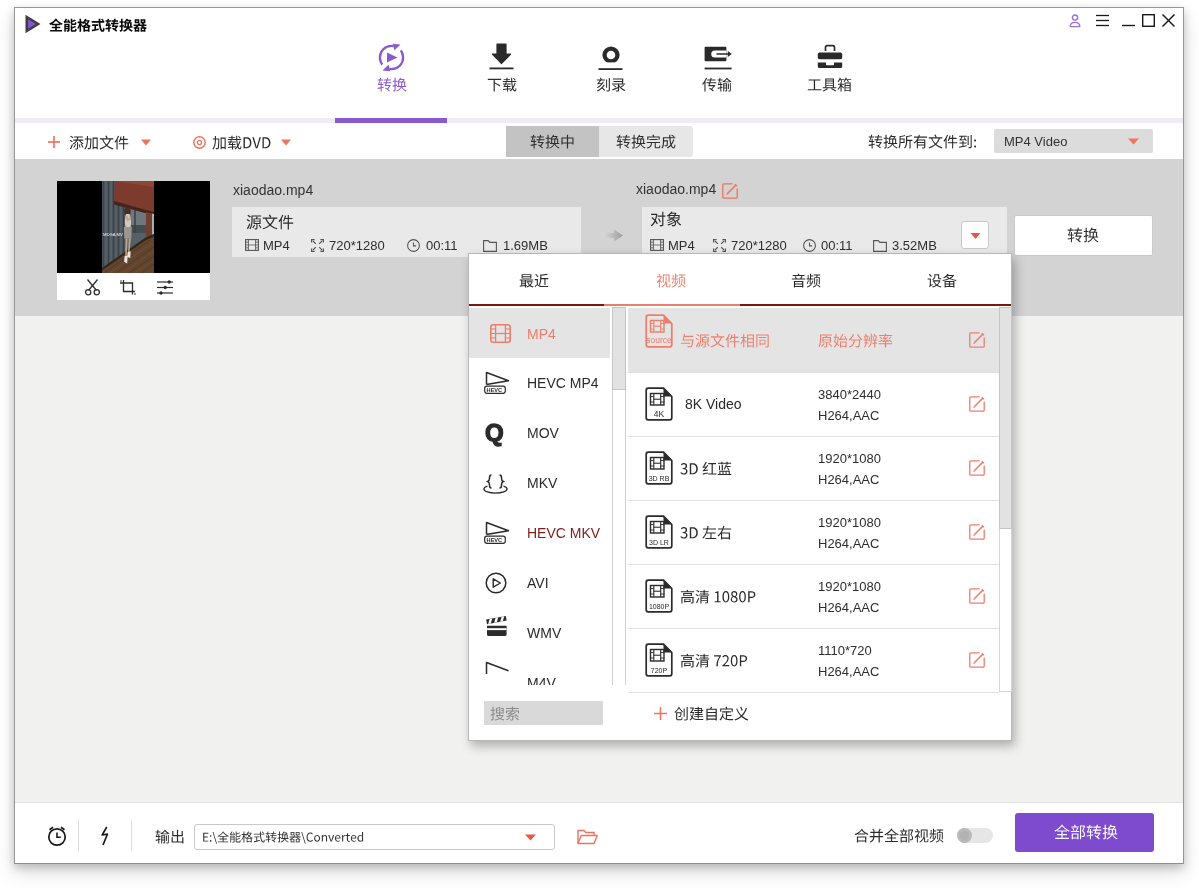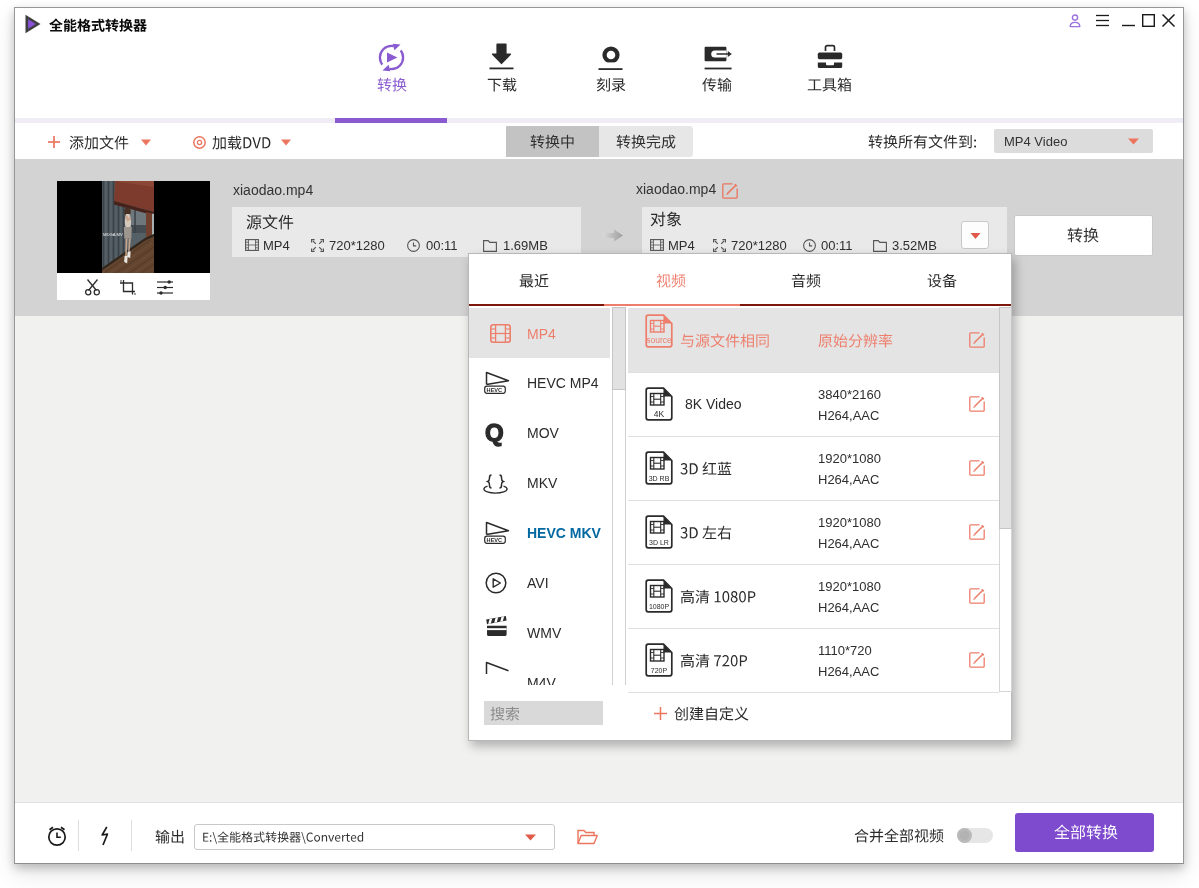--- a/index.html
+++ b/index.html
@@ -416,21 +416,21 @@
 </svg>
   </div>
 <div style="position:absolute;left:527px;top:474.0px;z-index:12;font-size:14px;line-height:18px;color:#2b2b2b;font-weight:400;white-space:pre;">MKV</div>
 <div style="position:absolute;left:484px;top:521px;z-index:12;line-height:0">
 <svg width="27" height="23" viewBox="0 0 27 23" fill="none" stroke="#2b2b2b">
 <path d="M2.5 13.5 V1.5 L24.5 9.8 L2.5 13.5" stroke-width="1.5" stroke-linejoin="round"></path>
 <rect x="0.7" y="15.2" width="20.6" height="7.1" rx="2.2" stroke-width="1.2"></rect>
 <text x="2.6" y="21" font-size="5.6" font-weight="bold" fill="#2b2b2b" stroke="none" font-family="Liberation Sans">HEVC</text>
     </svg>
   </div>
-<div style="position:absolute;left:527px;top:524.0px;z-index:12;font-size:14px;line-height:18px;color:#0369a1;font-weight:700;white-space:pre;">HEVC MKV</div>
+<div style="position:absolute;left:527px;top:524.0px;z-index:12;font-size:14px;line-height:18px;color:#7f1d1d;font-weight:400;white-space:pre;">HEVC MKV</div>
 <div style="position:absolute;left:485px;top:572px;z-index:12;line-height:0">
 <svg width="22" height="22" viewBox="0 0 22 22" fill="none" stroke="#2b2b2b">
 <circle cx="11" cy="11" r="9.8" stroke-width="1.5"></circle>
 <path d="M8.2 6.8 L15.4 11 L8.2 15.2 Z" stroke-width="1.4" stroke-linejoin="round"></path>
     </svg>
   </div>
 <div style="position:absolute;left:527px;top:574.0px;z-index:12;font-size:14px;line-height:18px;color:#2b2b2b;font-weight:400;white-space:pre;">AVI</div>
 <div style="position:absolute;left:485px;top:614px;z-index:12;line-height:0">
 <svg width="23" height="23" viewBox="0 0 23 23" fill="none">
 <path d="M1.2 5.6 L20.8 2 L21.6 6.6 L2 10.2 Z" fill="#2b2b2b"></path>
@@ -506,21 +506,21 @@
           <line x1="5.5" y1="9.5" x2="8.8" y2="9.5"></line>
           <line x1="5.5" y1="15" x2="8.8" y2="15"></line>
 <line x1="15.7" y1="9.5" x2="19" y2="9.5"></line>
           <line x1="15.7" y1="15" x2="19" y2="15"></line>
         </g>
       </g>
 <text x="14" y="29.5" font-size="8.5" fill="#2b2b2b" text-anchor="middle" font-family="Liberation Sans">4K</text>
 </svg>
   </div>
 <div style="position:absolute;left:685px;top:395.0px;z-index:12;font-size:14px;line-height:18px;color:#2b2b2b;font-weight:400;white-space:pre;">8K Video</div>
-<div style="position:absolute;left:818px;top:385.5px;z-index:12;font-size:13px;line-height:17px;color:#2e2e2e;font-weight:400;white-space:pre;">3840*2160</div>
+<div style="position:absolute;left:818px;top:385.5px;z-index:12;font-size:13px;line-height:17px;color:#2e2e2e;font-weight:400;white-space:pre;">3840*2440</div>
 <div style="position:absolute;left:818px;top:406.5px;z-index:12;font-size:13px;line-height:17px;color:#2e2e2e;font-weight:400;white-space:pre;">H264,AAC</div>
 <div style="position:absolute;left:969px;top:396px;z-index:12;line-height:0">
 <svg width="16" height="16" viewBox="0 0 16 16" fill="none">
 <path d="M15.2 5.5 V14.2 A 1 1 0 0 1 14.2 15.2 H1.8 A 1 1 0 0 1 0.8 14.2 V1.8 A 1 1 0 0 1 1.8 0.8 H10.5" stroke="#ee7e6c" stroke-width="1.3"></path>
 <path d="M5.5 10.5 L13.8 2.2" stroke="#ee7e6c" stroke-width="1.6"></path>
 <path d="M4.2 12 L5 9.8 L6.4 11.2 Z" fill="#ee7e6c"></path>
 <path d="M12.8 1.2 L14.9 3.3" stroke="#ee7e6c" stroke-width="1.6"></path>
     </svg>
   </div>
 <div style="position:absolute;left:645px;top:451px;z-index:12;line-height:0">

